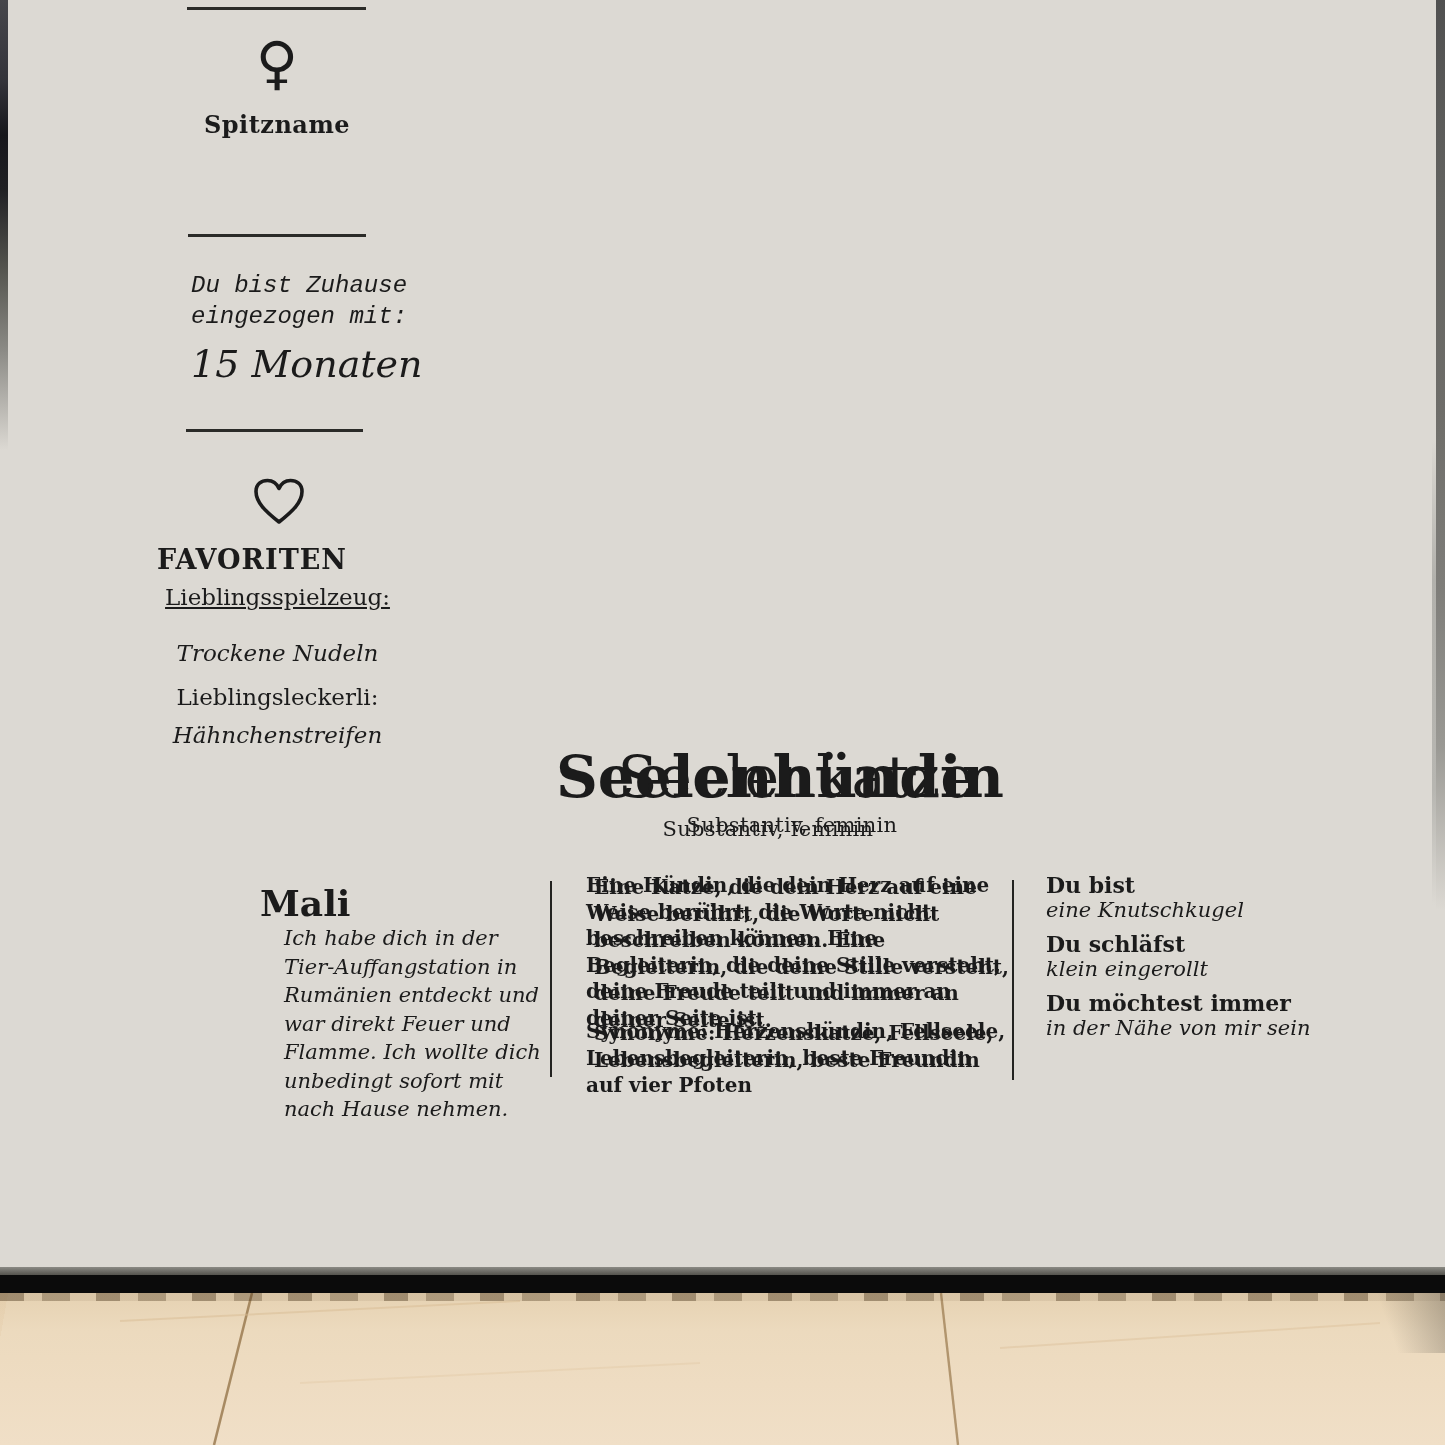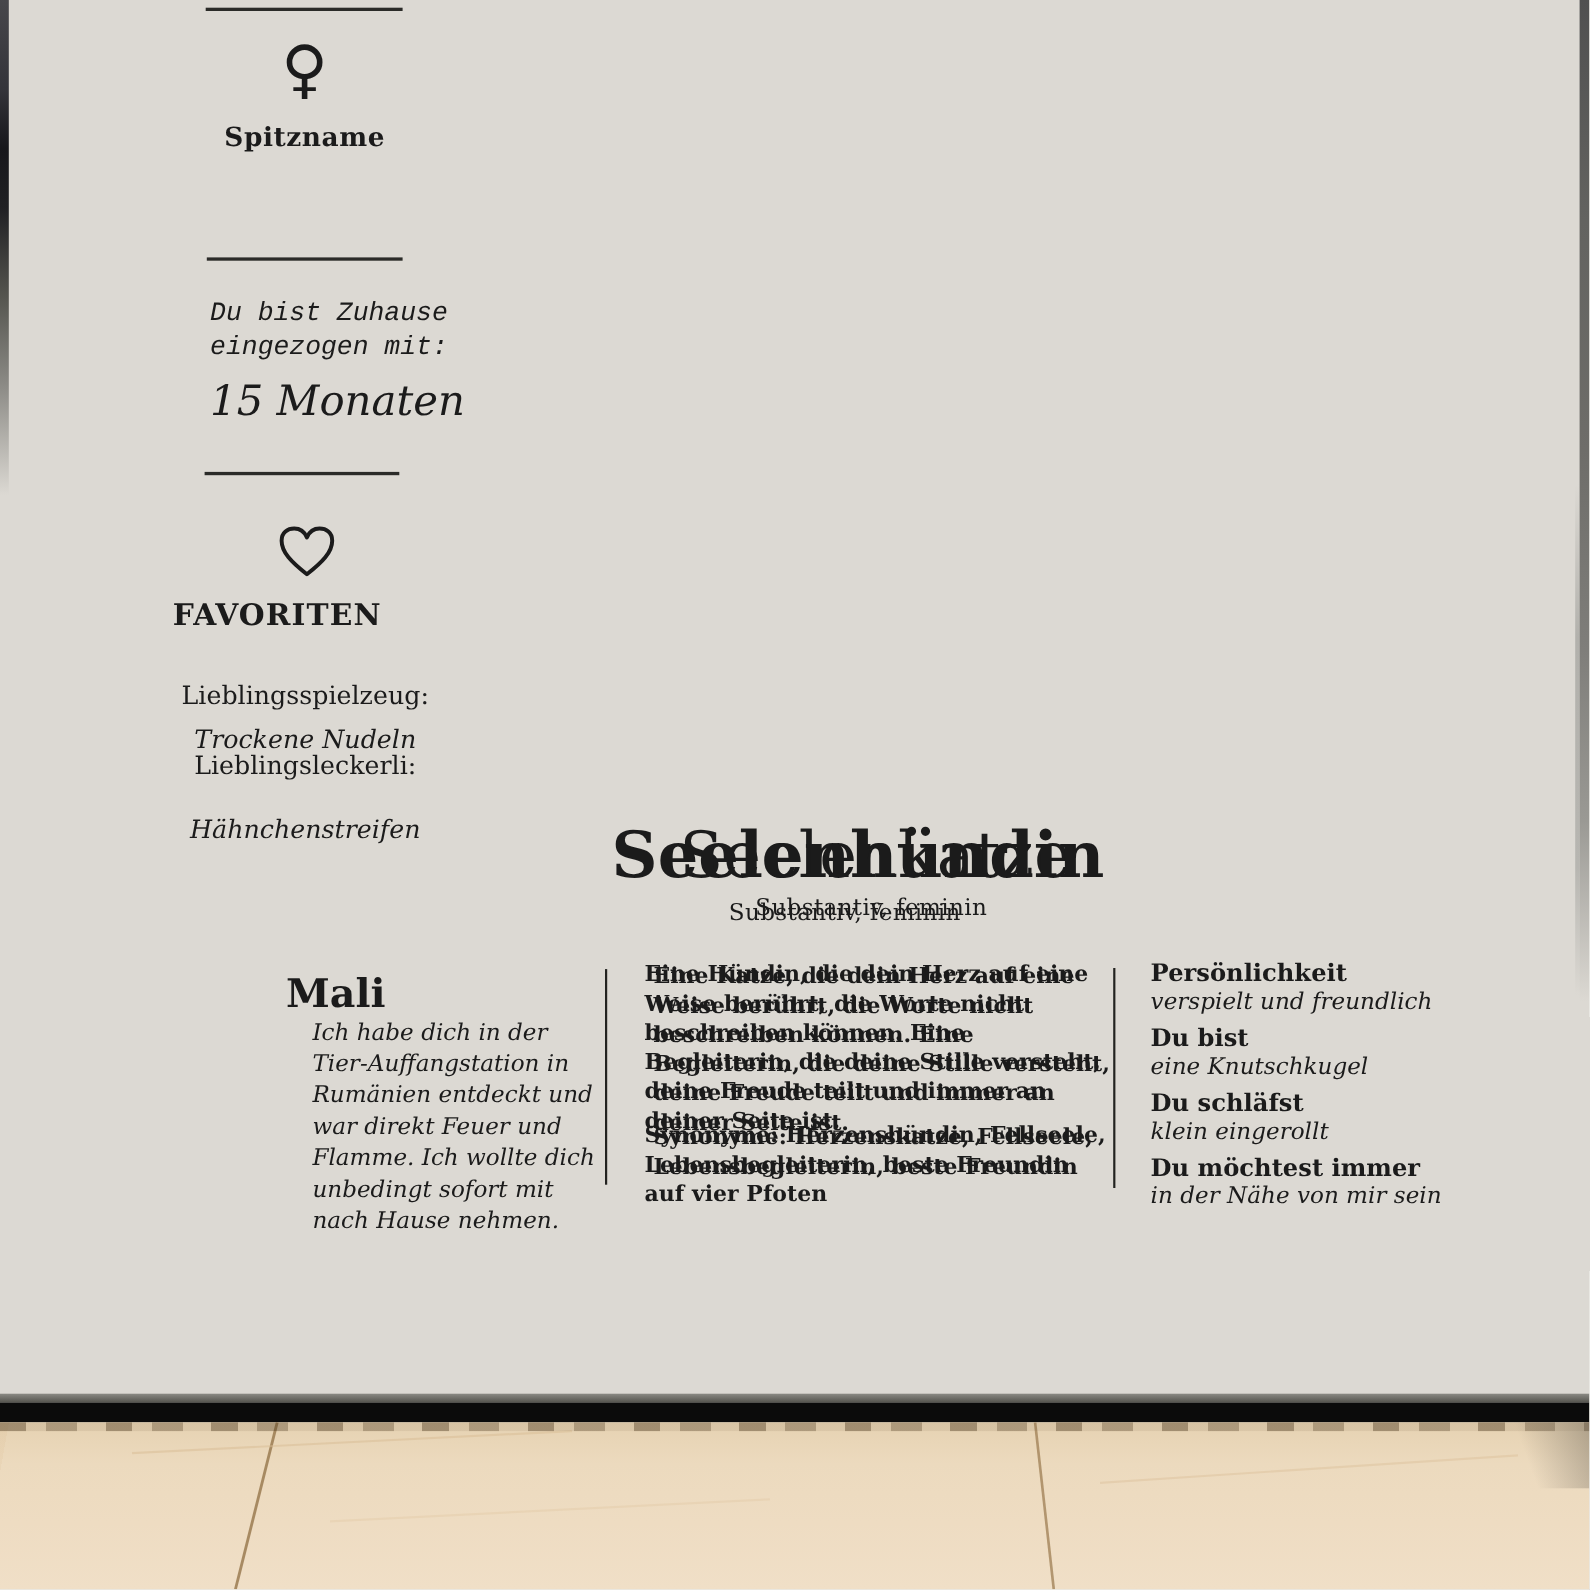--- a/index.html
+++ b/index.html
@@ -76,22 +76,22 @@
   .moved-value{
     position:absolute;left:191px;top:342px;
     font-size:38px;font-style:italic;
   }
   .heart{position:absolute;left:253px;top:478px;}
   .fav-title{
     position:absolute;left:157px;top:544px;width:240px;
     font-size:27px;font-weight:700;letter-spacing:1px;
   }
   .fav-label{position:absolute;left:130px;width:295px;text-align:center;font-size:23px;}
-  .fav-value{position:absolute;left:130px;width:295px;text-align:center;font-size:23px;font-style:italic;margin-top:20px;}
-  .toy-label{top:620px;} .toy-value{top:640px;}
+  .fav-value{position:absolute;left:130px;width:295px;text-align:center;font-size:23px;font-style:italic;}
+  .toy-label{top:584px;text-decoration:underline;} .toy-value{top:640px;}
   .treat-label{top:684px;} .treat-value{top:722px;}
   
   .title-block{position:absolute;left:510px;top:747px;width:540px;height:110px;}
   .title-layer{
     position:absolute;top:0;left:0;width:100%;margin:0;
     text-align:center;font-size:58px;line-height:1.05;font-weight:500;
   }
   .title-layer.cat{transform:translateX(16px);}
   .title-layer.dog{transform:translateX(0);font-weight:bold;}
   .subtitle-layer{
@@ -176,24 +176,20 @@
     <p class="def-layer cat">Eine Katze, die dein Herz auf eine Weise berührt, die Worte nicht beschreiben können. Eine Begleiterin, die deine Stille versteht, deine Freude teilt und immer an deiner Seite ist.</p>
   </div>
   <div class="syn-block">
     <p class="syn-layer dog"><strong>Synonyme:</strong>&nbsp;<span>Herzenshündin, Fellseele, Lebensbegleiterin, beste Freundin auf vier Pfoten</span></p>
     <p class="syn-layer cat"><strong>Synonyme:</strong>&nbsp;<span>Herzenskatze, Fellseele, Lebensbegleiterin, beste Freundin</span></p>
   </div>
 
   <div class="vdiv v2"></div>
 
   <div class="traits">
-    <div class="trait">
-      <div class="trait-label">Persönlichkeit</div>
-      <div class="trait-value">verspielt und freundlich</div>
-    </div>
     <div class="trait">
       <div class="trait-label">Du bist</div>
       <div class="trait-value">eine Knutschkugel</div>
     </div>
     <div class="trait">
       <div class="trait-label">Du schläfst</div>
       <div class="trait-value">klein eingerollt</div>
     </div>
     <div class="trait">
       <div class="trait-label">Du möchtest immer</div>

